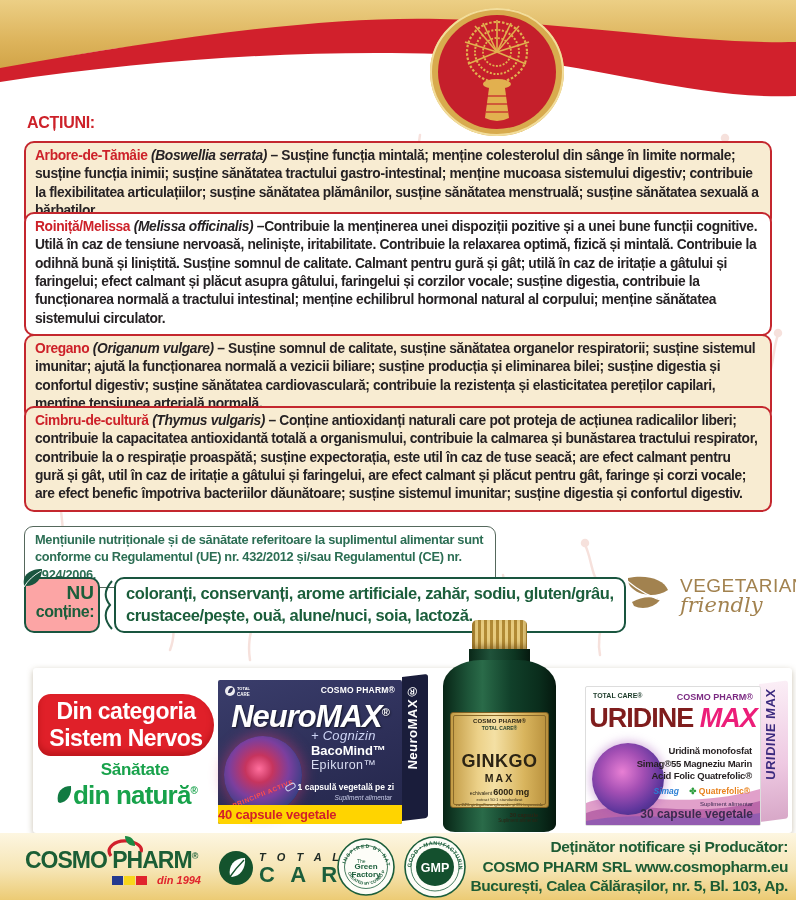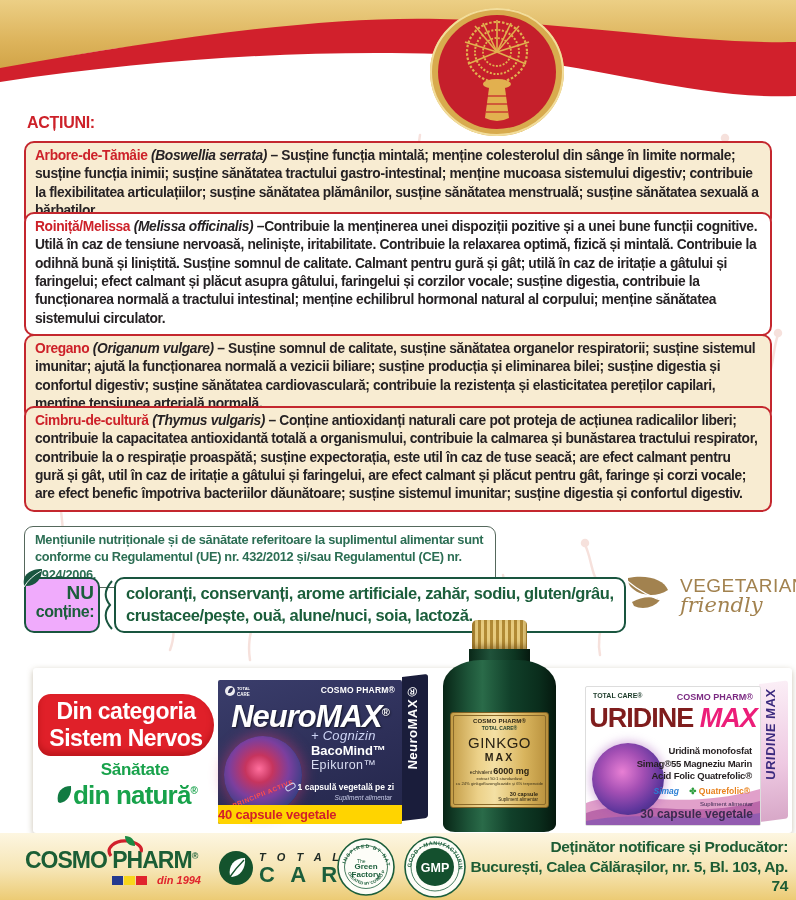--- a/index.html
+++ b/index.html
@@ -28,21 +28,21 @@
   #box3{top:334px;}
   #box4{top:406px;}
 
   
   .reg-box{position:absolute;left:24px;top:526px;width:472px;z-index:3;box-sizing:border-box;
     border:1.5px solid #55685c;border-radius:9px;background:#fff;padding:4px 10px;
     color:#2c6e54;font-weight:bold;font-size:12.8px;line-height:1.35;letter-spacing:-.3px;}
 
   
   .nu-row{position:absolute;left:24px;top:577px;z-index:3;display:flex;align-items:stretch;}
-  .nu-label-box{position:relative;border:2px solid #19553f;border-radius:10px;background:#f0abfc;
+  .nu-label-box{position:relative;border:2px solid #19553f;border-radius:10px;background:#fca5a5;
     width:76px;box-sizing:border-box;padding:4px 4px 4px 8px;text-align:right;
     color:#1b5e3b;font-weight:bold;}
   .nu-label-box .l1{font-size:19px;line-height:20px;}
   .nu-label-box .l2{font-size:16px;line-height:18px;letter-spacing:-.5px;}
   .nu-leaf{position:absolute;left:-6px;top:-12px;}
   .nu-brace{margin:0 1px;align-self:center;}
   .nu-content-box{border:2px solid #19553f;border-radius:10px;background:#fff;width:512px;
     box-sizing:border-box;padding:4px 10px;color:#1b5e3b;font-weight:bold;
     font-size:16.5px;line-height:1.32;letter-spacing:-.4px;}
 
@@ -107,21 +107,21 @@
     background:linear-gradient(90deg,#0a2818,#20523a 35%,#0d3521 75%,#06190f);}
   .gk-body{position:absolute;left:0;top:40px;width:113px;height:172px;
     background:linear-gradient(90deg,#082516 0%,#1d5438 22%,#2a6b49 35%,#11402a 60%,#0a2d1c 85%,#05180e 100%);
     border-radius:38px 38px 12px 12px / 26px 26px 8px 8px;}
   .gk-label{position:absolute;left:7px;top:92px;width:99px;height:96px;box-sizing:border-box;
     background:linear-gradient(90deg,#c39c46 0%,#ecd189 28%,#f4e0a4 45%,#d9b55e 75%,#b8903c 100%);
     border:1px solid #7c5e22;border-radius:3px;padding:5px 4px 3px 4px;text-align:center;color:#2c2414;}
   .gk-inner{position:absolute;inset:2px;border:1px solid #8a6a2a;border-radius:2px;pointer-events:none;}
   .gk-brand{font-size:6px;font-weight:bold;letter-spacing:.2px;}
   .gk-care{font-size:5px;font-weight:bold;color:#1b3a28;margin-top:1px;}
-  .gk-title{font-size:15px;font-weight:normal;letter-spacing:.5px;margin-top:3px;}
+  .gk-title{font-size:18px;font-weight:bold;letter-spacing:.5px;margin-top:20px;}
   .gk-max{font-size:10.5px;font-weight:bold;letter-spacing:2px;}
   .gk-strength{margin-top:3px;font-size:9px;font-weight:bold;}
   .gk-strength .eq{font-size:5px;font-weight:normal;margin-right:1px;}
   .gk-d1,.gk-d2{font-size:4.2px;line-height:5px;color:#3a3018;}
   .gk-count{margin-top:5px;font-size:5.5px;font-weight:bold;text-align:right;padding-right:6px;}
   .gk-supl{font-size:4.5px;text-align:right;padding-right:6px;}
 
   
   .uridine{position:absolute;left:552px;top:16px;width:204px;height:142px;}
   .ur-front{position:absolute;left:0;top:2px;width:174px;height:138px;background:#fff;
@@ -445,18 +445,19 @@
       <circle cx="31" cy="31" r="19" fill="#14502e"></circle>
       <circle cx="31" cy="31" r="24" fill="none" stroke="#1b5e3b" stroke-width="0.8"></circle>
       <text font-size="5.4" fill="#1b5e3b" font-weight="bold" letter-spacing="0.5">
         <textPath href="#gmpRing" startOffset="2%">GOOD • MANUFACTURING • PRACTICE</textPath>
       </text>
       <text x="31" y="35.5" font-size="12.5" fill="#ffffff" font-weight="bold" text-anchor="middle">GMP</text>
     </svg>
 
     <div class="contact">
       <div>Deținător notificare și Producător:</div>
+      <div>COSMO PHARM SRL www.cosmopharm.eu</div>
       <div>București, Calea Călărașilor, nr. 5, Bl. 103, Ap. 74</div>
 
     </div>
   </div>
 
 </div>
 
 </body></html>

